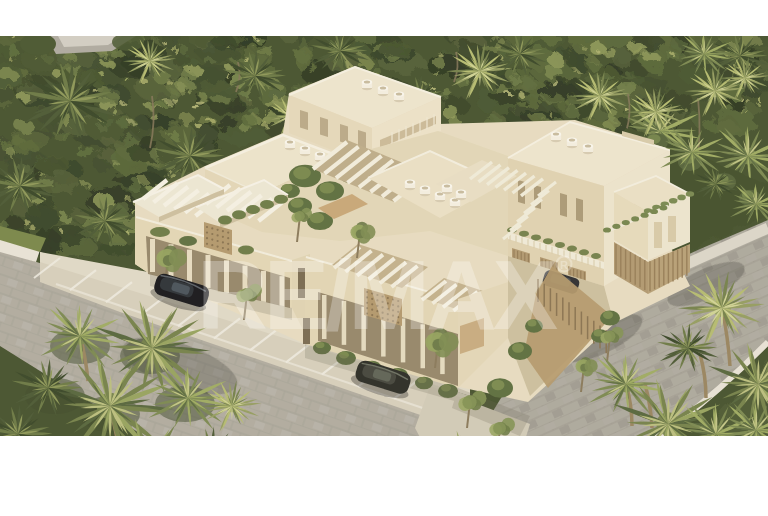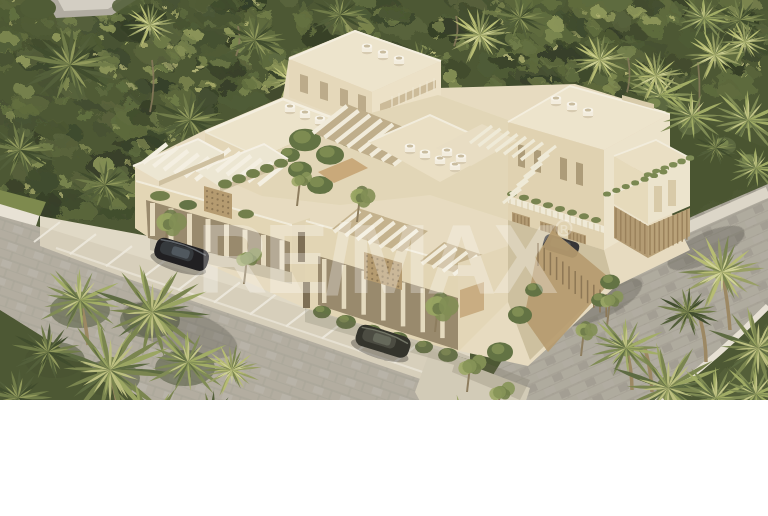--- a/index.html
+++ b/index.html
@@ -1,15 +1,15 @@
 <!DOCTYPE html>
 <html><head><meta charset="utf-8"><style>
 html,body{margin:0;padding:0;background:#fff;}
 *{font-family:"Liberation Sans",sans-serif;}
-#scene{position:relative;width:768px;height:400px;overflow:hidden;}
+#scene{position:relative;width:768px;height:400px;overflow:hidden;margin-top:36px;}
 </style></head><body>
 <div id="scene">
 <svg width="768" height="516" viewBox="0 0 768 516" xmlns="http://www.w3.org/2000/svg">
 <defs>
 <filter id="rough" x="-20%" y="-20%" width="140%" height="140%">
           <feTurbulence type="fractalNoise" baseFrequency="0.09" numOctaves="3" seed="7" result="n"></feTurbulence>
           <feDisplacementMap in="SourceGraphic" in2="n" scale="14"></feDisplacementMap>
         </filter>
 <filter id="rough2" x="-20%" y="-20%" width="140%" height="140%">
           <feTurbulence type="fractalNoise" baseFrequency="0.05" numOctaves="2" seed="3" result="n"></feTurbulence>

